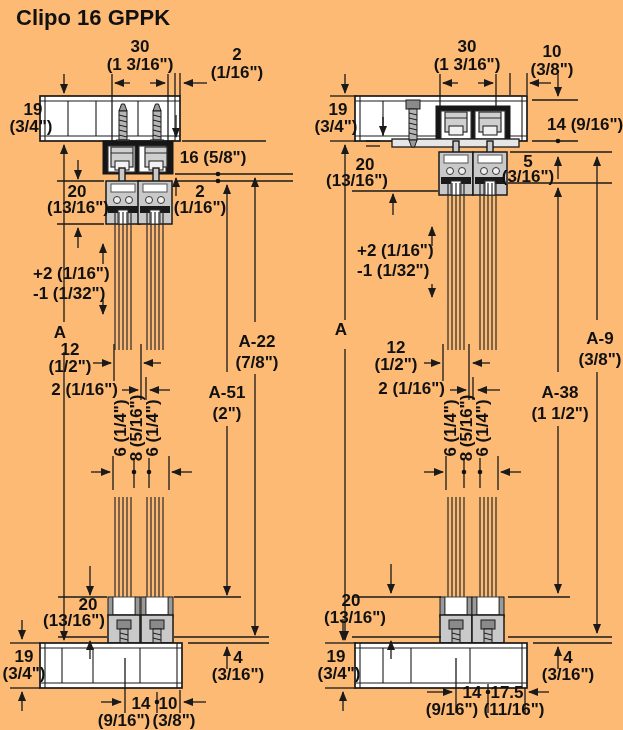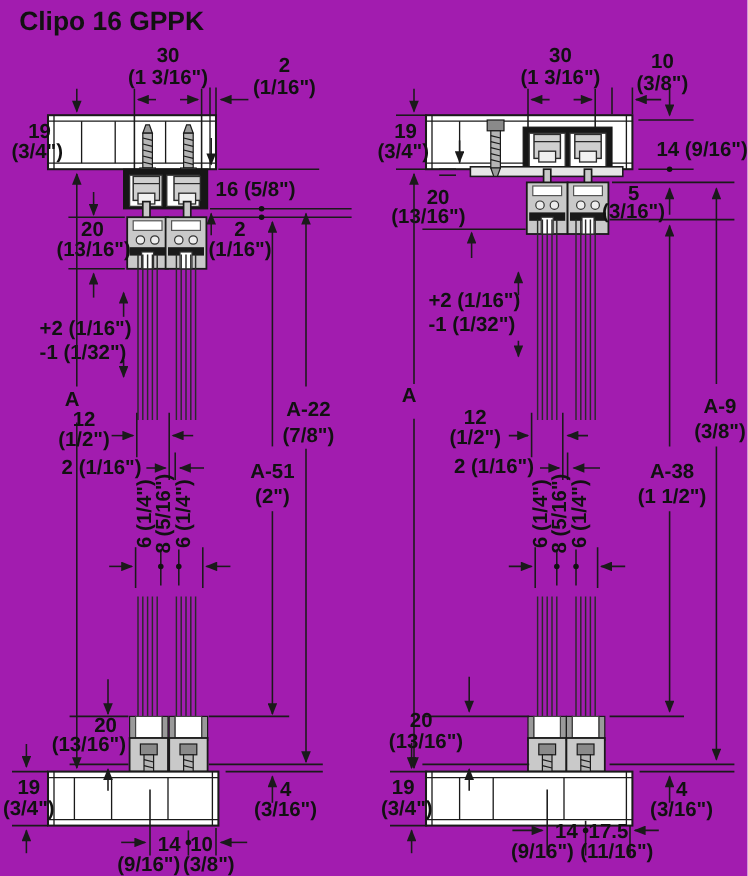--- a/index.html
+++ b/index.html
@@ -1,16 +1,16 @@
 <!DOCTYPE html>
 <html><head>
 <meta charset="utf-8">
 <style>
   html,body{margin:0;padding:0;background:#fff;}
-  #stage{width:623px;height:730px;position:relative;background:#a21caf;}
+  #stage{width:623px;height:730px;position:relative;background:#fdba74;}
   svg{display:block;}
   text{font-family:"Liberation Sans","DejaVu Sans",sans-serif;font-weight:bold;fill:#111;font-size:17px;}
   .title{font-size:22px;}
   .p{fill:#fff;stroke:#1a1a1a;stroke-width:1.7;}
   .i{stroke:#1a1a1a;stroke-width:1.1;fill:none;}
   .d{stroke:#1a1a1a;stroke-width:1.3;fill:none;}
   .blk{fill:#161616;stroke:#161616;}
   .mtl{fill:#c9c9c9;stroke:#1a1a1a;stroke-width:1.4;}
   .wht{fill:#fff;stroke:#333;stroke-width:1.1;}
   .gls{stroke:#2a2a2a;stroke-width:1.2;}

